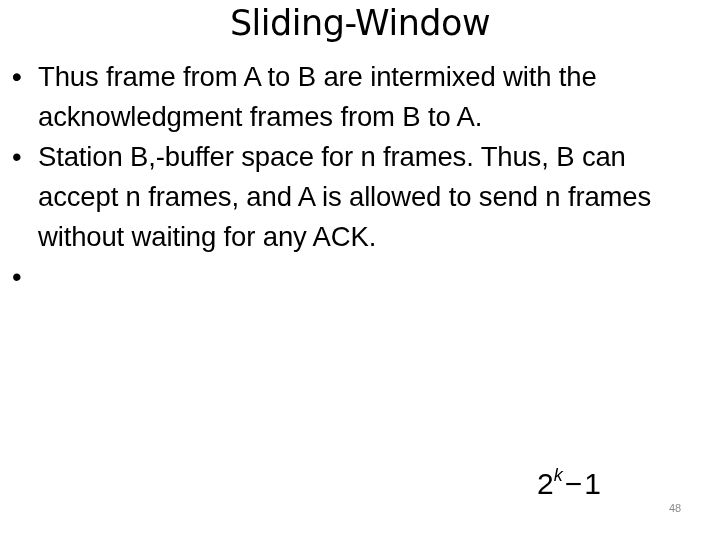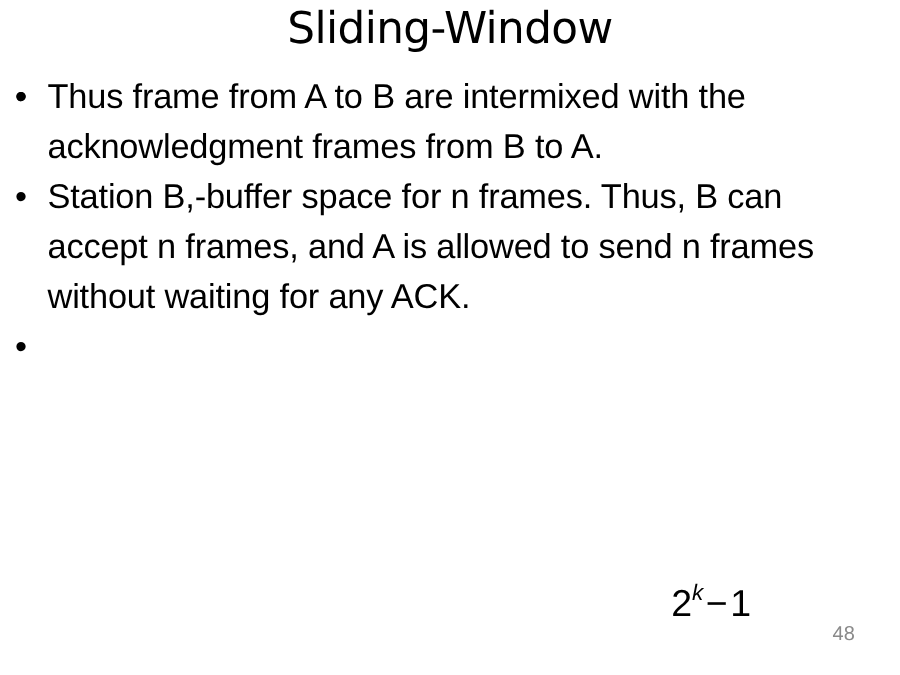--- a/index.html
+++ b/index.html
@@ -104,21 +104,21 @@
     padding: 0 2px;
   }
 
   
   .page-number {
     position: absolute;
     left: 655px;
     top: 500px;
     width: 40px;
     text-align: center;
-    font-size: 16px;
+    font-size: 11px;
     line-height: 16px;
     color: #8a8a8a;
   }
 </style>
 </head>
 <body>
 
 <div id="slide">
 
   <div class="slide-title">Sliding-Window</div>

